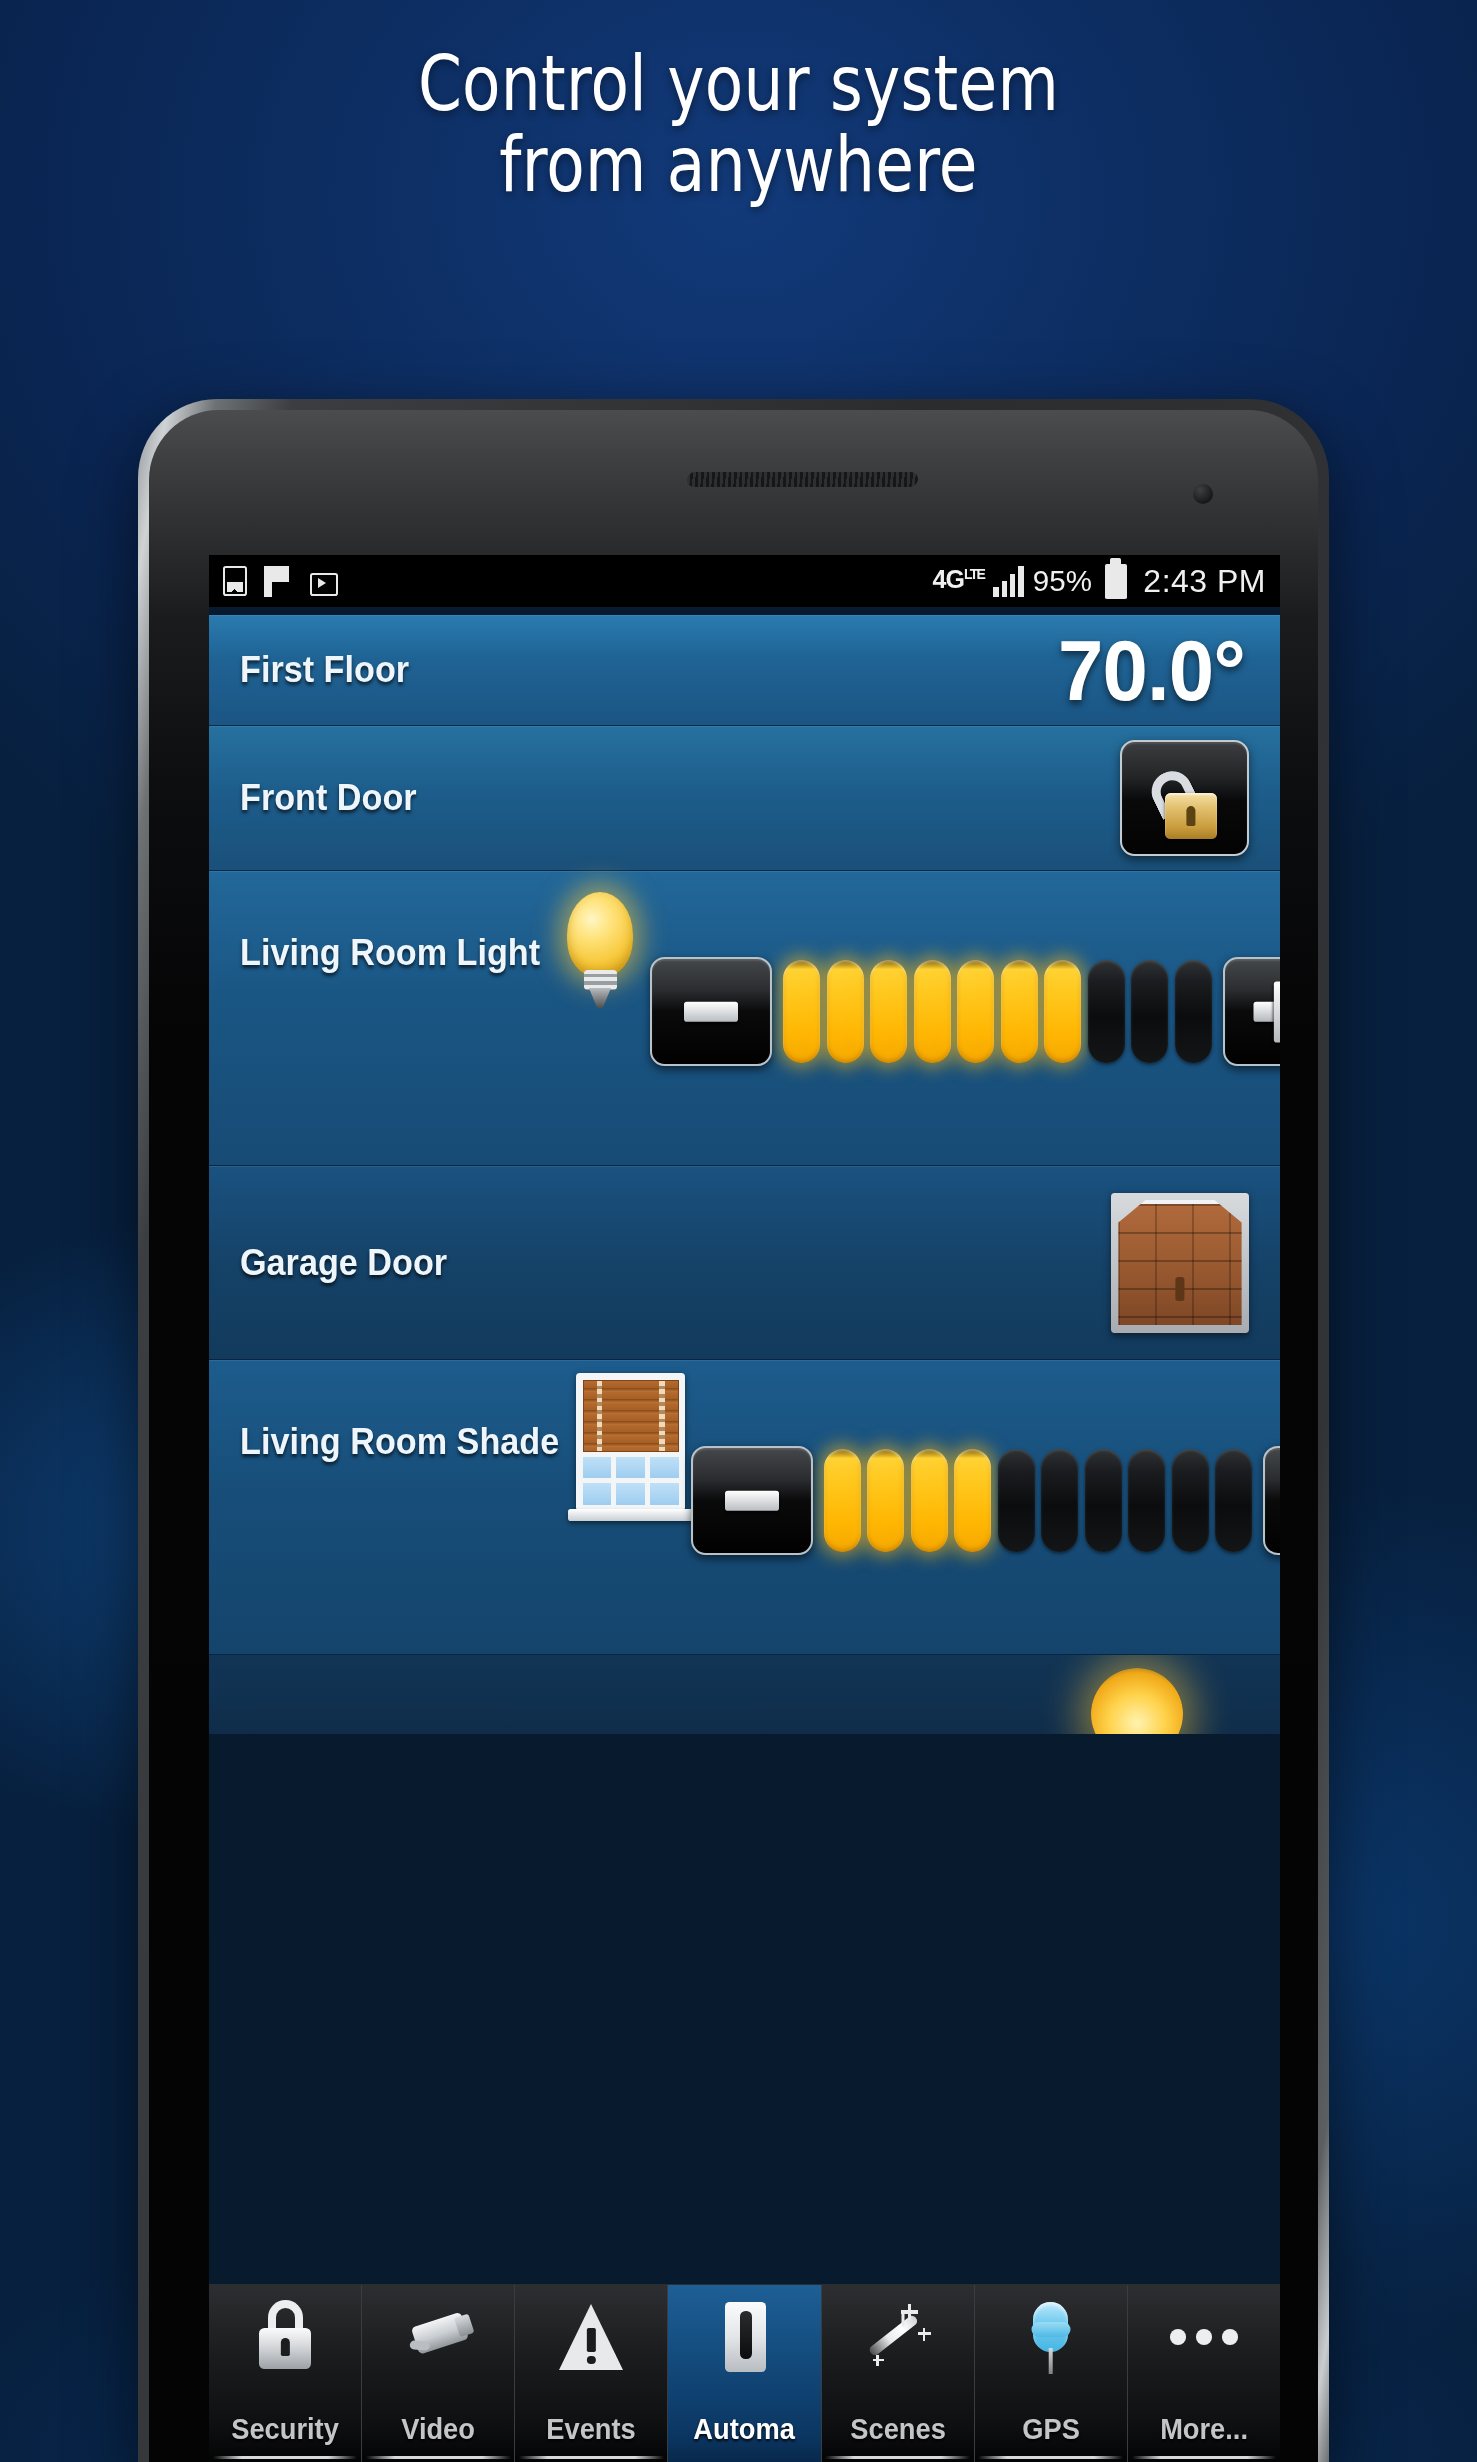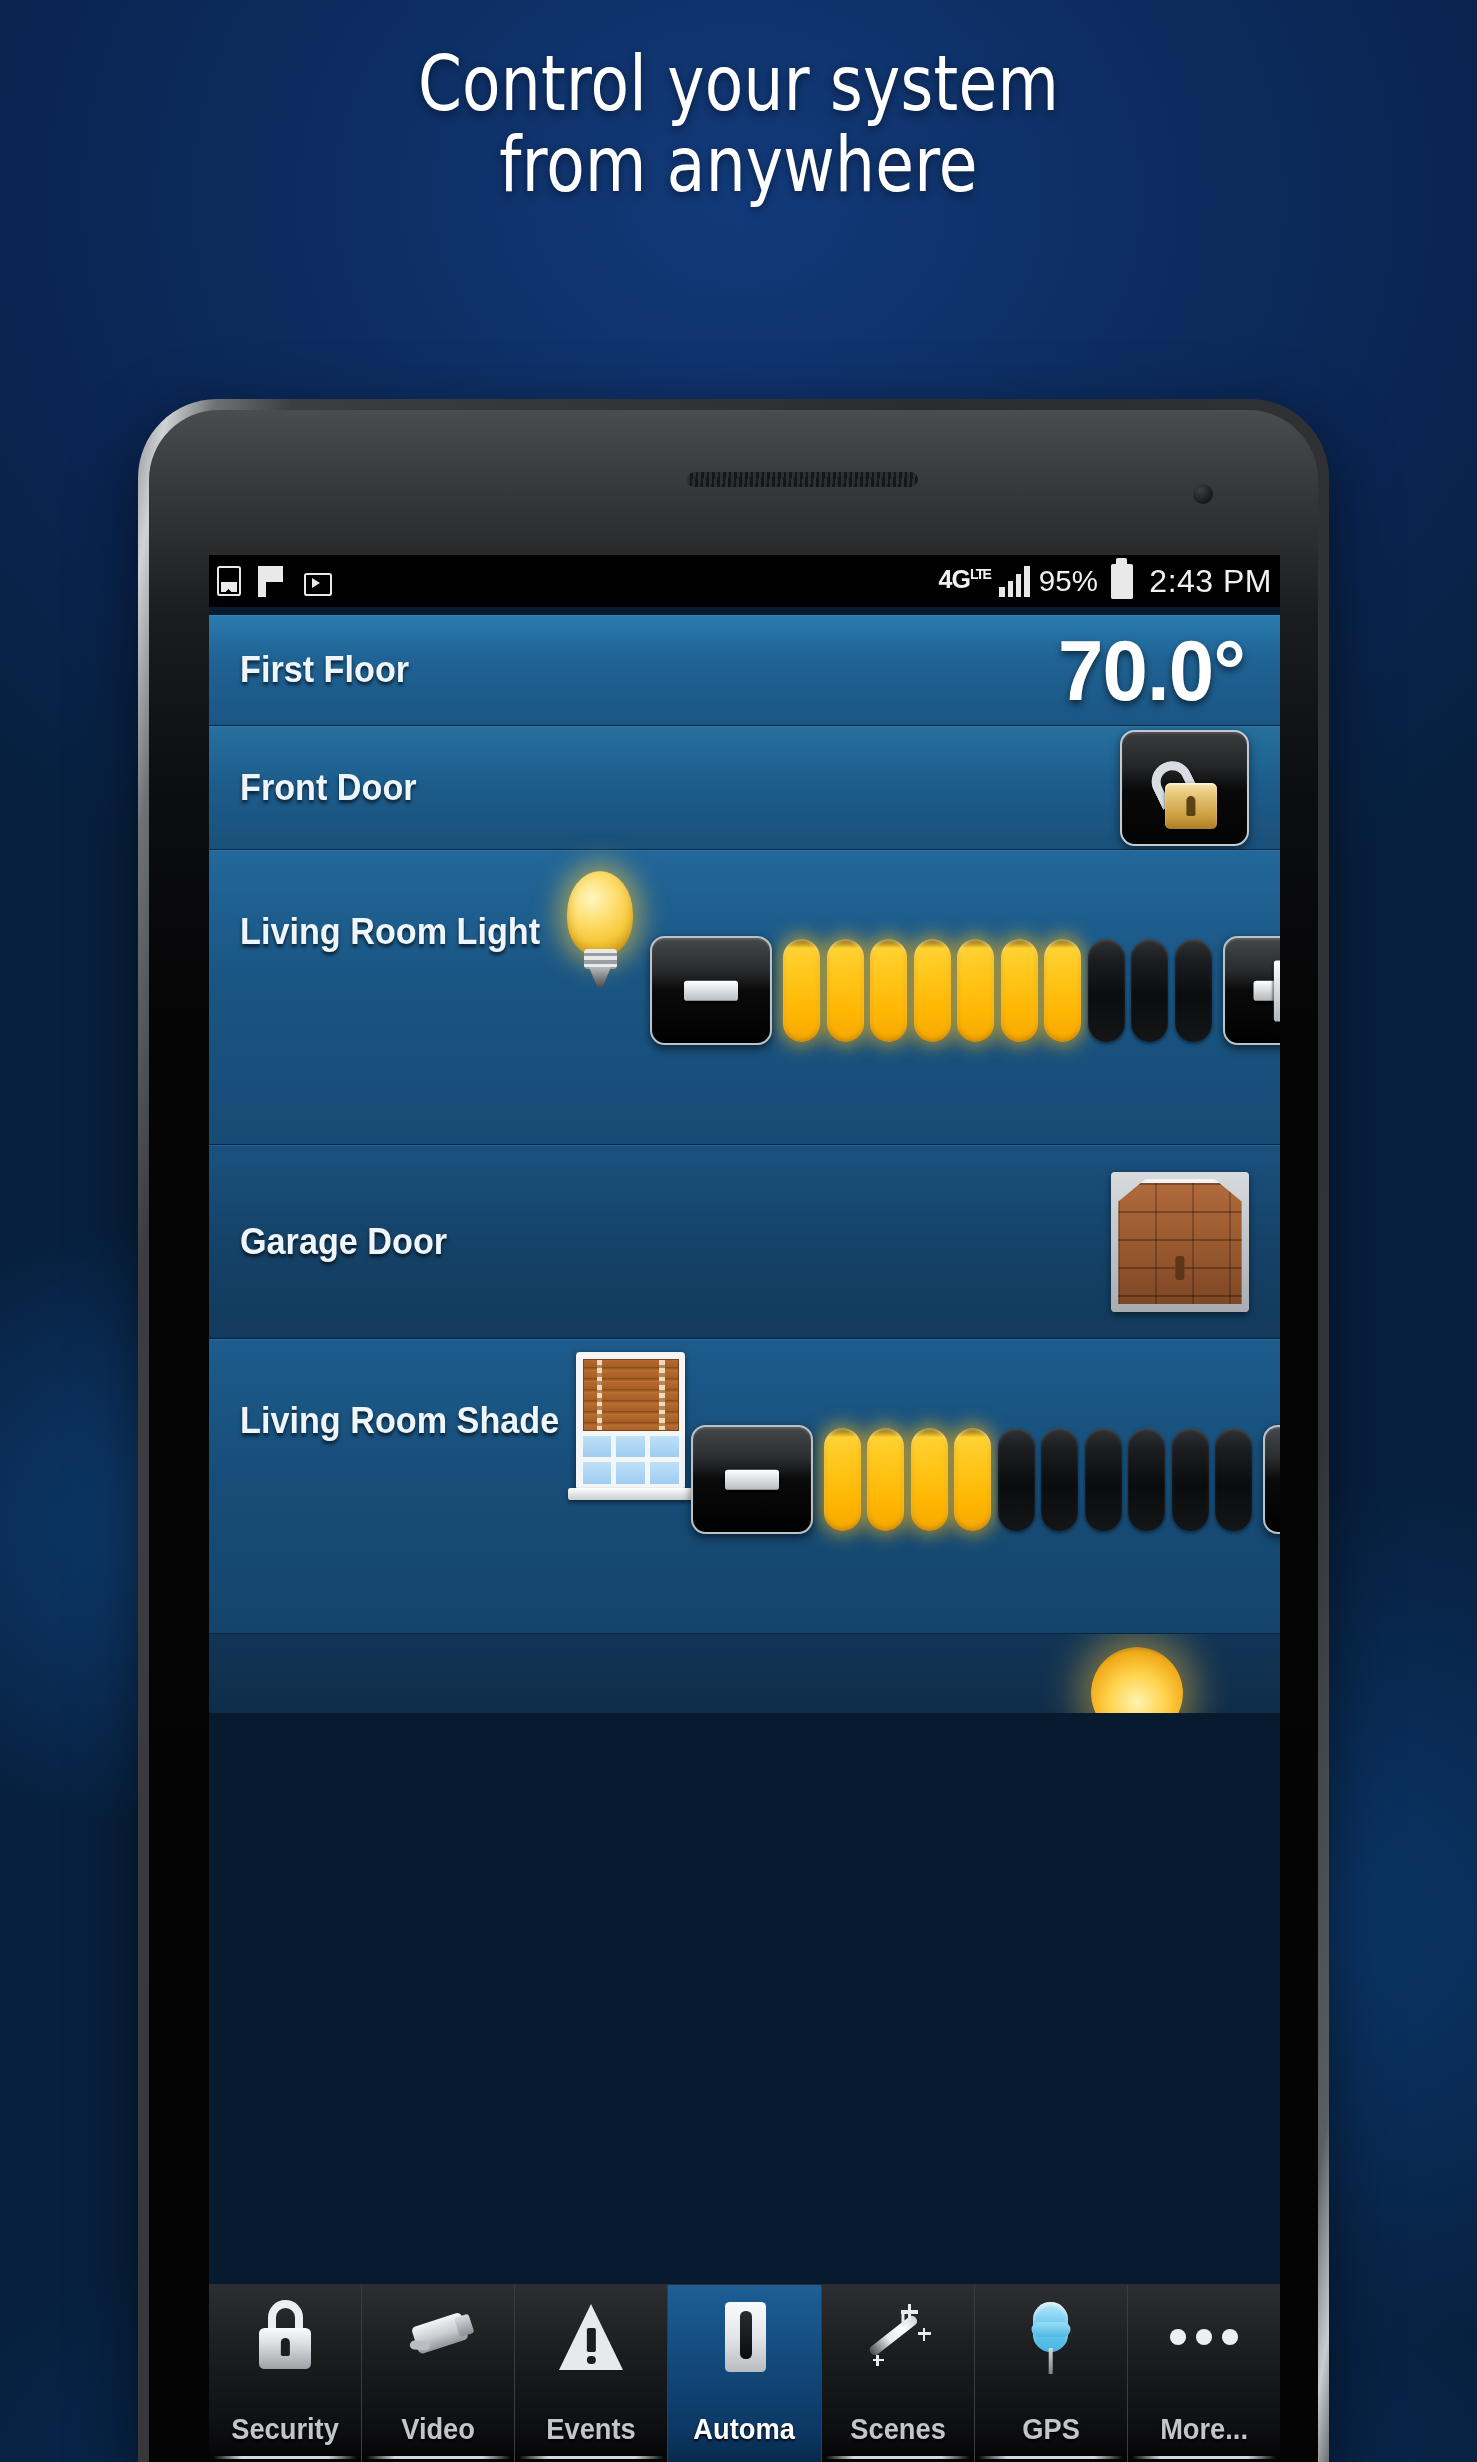--- a/index.html
+++ b/index.html
@@ -58,21 +58,21 @@
   }
   .screen{
     position:absolute; left:60px; top:145px;
     width:1071px; height:1919px;
     background:#071a2e; overflow:hidden;
   }
 
   
   .statusbar{
     height:52px; background:#000; color:#f0f0f0;
-    display:flex; align-items:center; padding:0 8px;
+    display:flex; align-items:center; padding:0 14px;
     font-size:29.5px;
   }
   .sb-left{ display:flex; align-items:center; gap:16.6px; }
   .sb-right{ margin-left:auto; display:flex; align-items:center; gap:9.2px; }
   .ic-gallery{
     width:24px;height:29.5px;border:2.8px solid #e9e9e9;border-radius:2.8px;position:relative;
   }
   .ic-gallery:after{
     content:""; position:absolute; left:1.8px; right:1.8px; bottom:1.8px; height:10.2px;
     background:linear-gradient(45deg,transparent 40%,#e9e9e9 40%),linear-gradient(-45deg,transparent 45%,#e9e9e9 45%);
@@ -156,21 +156,21 @@
     background:linear-gradient(180deg,#2a7bb0 0%,#1f6394 40%,#1b5584 100%);
   }
   .temp{
     margin-left:auto; color:#ffffff; font-size:85px; font-weight:bold;
     letter-spacing:-0.9px; line-height:1;
     text-shadow:0 3.7px 7.4px rgba(0,0,0,.55);
     transform:scaleX(.96);
   }
 
   .row-lock{
-    height:124px; display:flex; align-items:center;
+    height:145px; display:flex; align-items:center;
     background:linear-gradient(180deg,#26719f 0%,#1d5d8c 45%,#1a5079 100%);
   }
   .lockbtn{
     margin-left:auto; width:129px; height:116px; border-radius:14.8px;
     border:2.8px solid #c3cad0;
     background:linear-gradient(180deg,#3b3d40 0%,#222426 32%,#09090a 52%,#030304 100%);
     box-shadow:0 3.7px 9.2px rgba(0,0,0,.5), inset 0 1.8px 1.8px rgba(255,255,255,.13);
     position:relative;
   }
 

